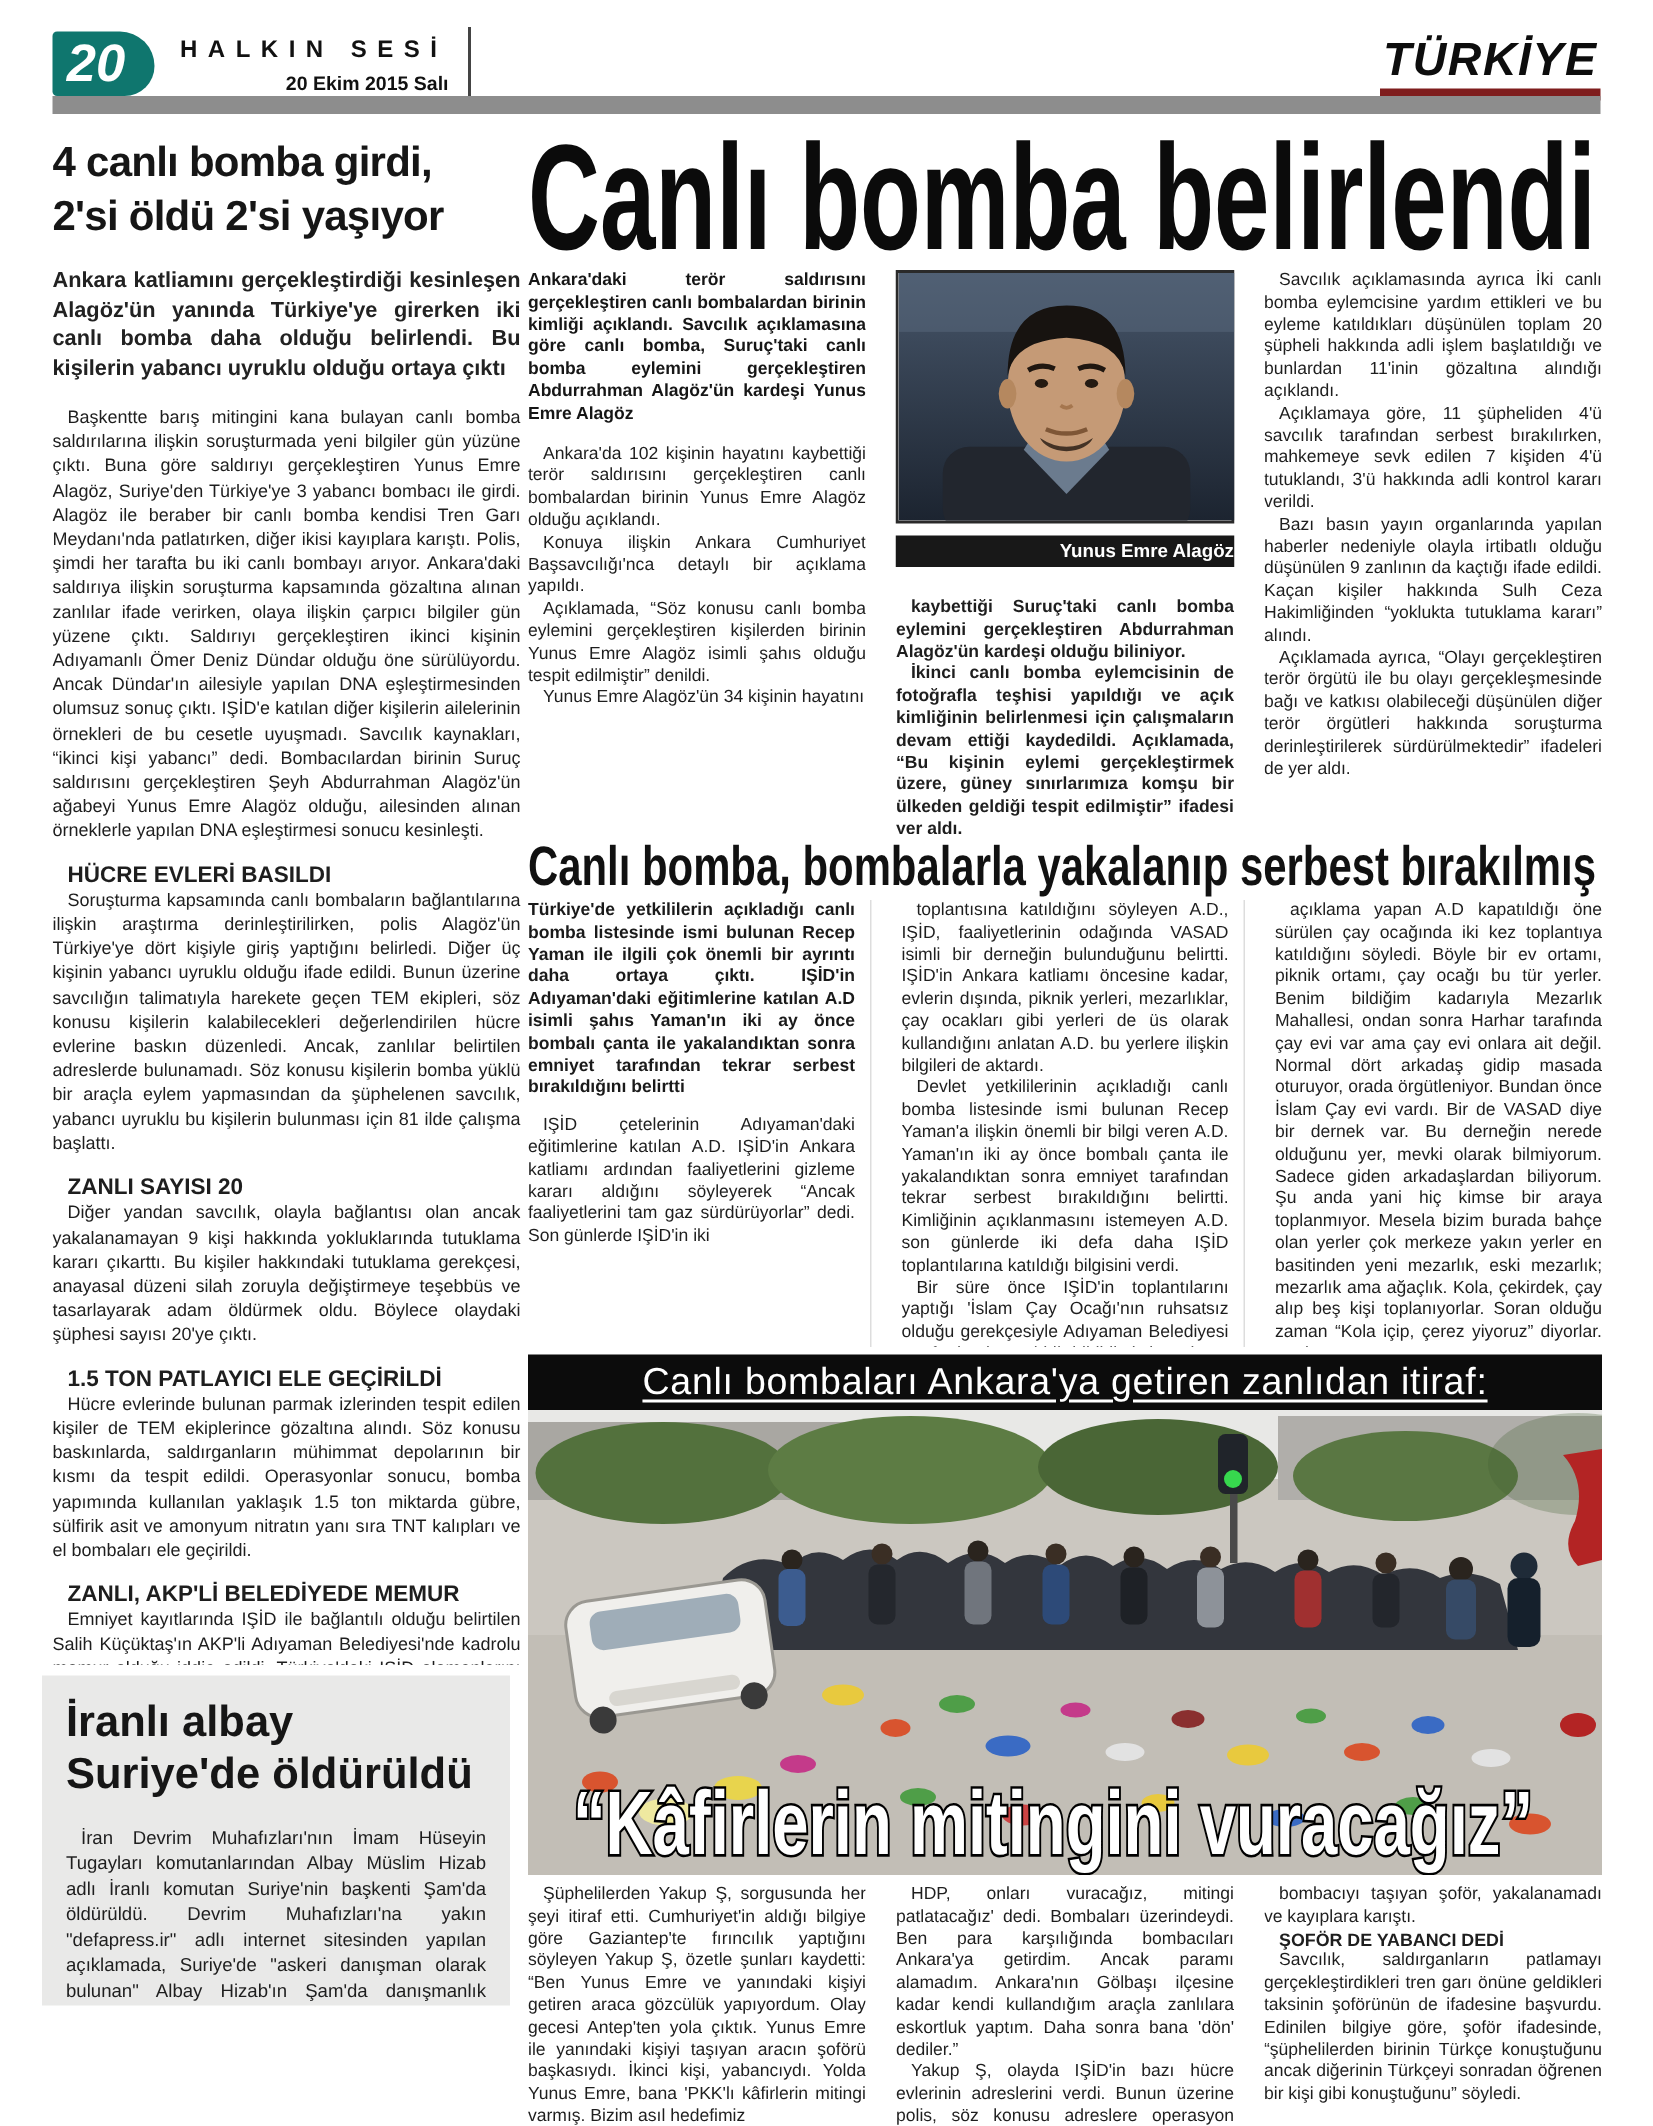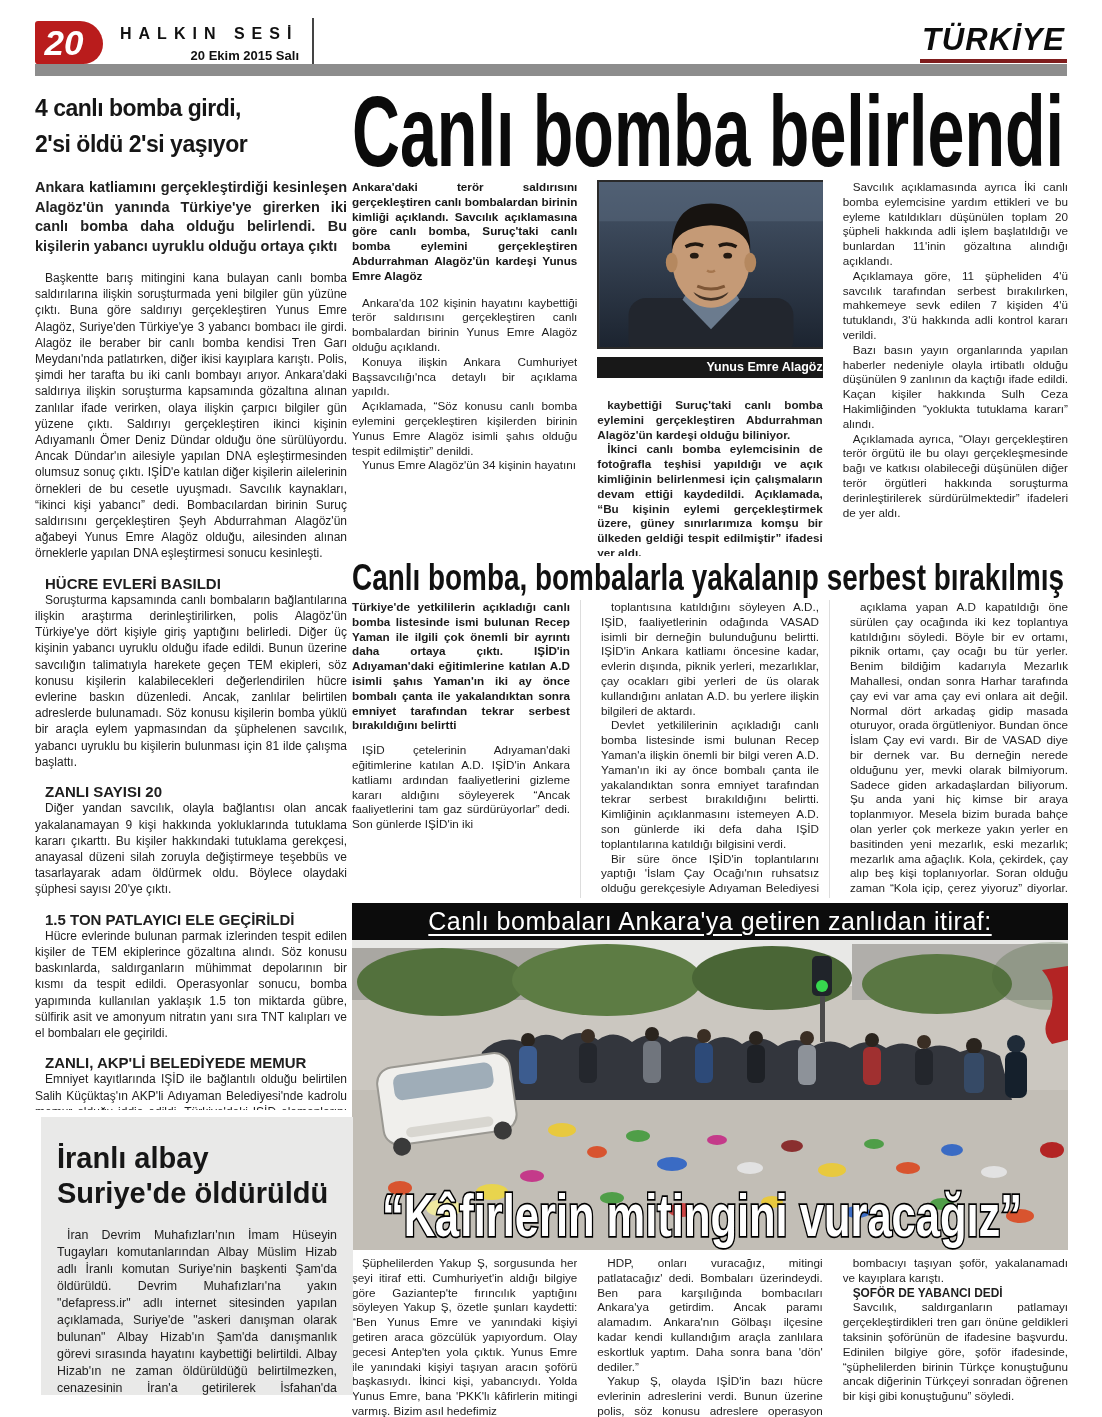--- a/index.html
+++ b/index.html
@@ -5,39 +5,39 @@
   * { margin:0; padding:0; box-sizing:border-box; }
   html,body { background:#ffffff; }
   body {
     width:1102px; height:1417px; position:relative; overflow:hidden;
     font-family:"Liberation Sans","DejaVu Sans",sans-serif; color:#1e1e1e;
   }
   .abs { position:absolute; }
 
   
   .pagenum-badge {
-    left:35px; top:21px; width:68px; height:43px; background:#b91c1c;
+    left:35px; top:21px; width:68px; height:43px; background:#0f766e;
     border-radius:4px 30px 26px 4px; color:#fff; font-weight:bold; font-style:italic;
     font-size:35px; display:flex; align-items:center; justify-content:center;
     padding-right:10px;
   }
   .masthead { left:120px; top:25px; width:185px; display:flex; flex-direction:column; }
   .masthead-title { font-weight:bold; font-size:16px; letter-spacing:7px; color:#111; white-space:nowrap; }
   .masthead-date { font-weight:bold; font-size:13px; color:#111; text-align:right; margin-top:5px; padding-right:6px; }
   .head-divider { left:312px; top:18px; width:2px; height:48px; background:#444; }
   .section-label {
     right:35px; top:22px; font-weight:bold; font-style:italic; font-size:31px;
-    letter-spacing:1px; color:#0d0d0d; border-bottom:4px solid #7f1d1d; padding:0 2px 1px 2px;
+    letter-spacing:1px; color:#0d0d0d; border-bottom:8px solid #7f1d1d; padding:0 2px 1px 2px;
   }
   .header-rule { left:35px; top:64px; width:1032px; height:12px; background:#8d8d8d; }
 
   
   .jtext p { text-align:justify; text-indent:10px; }
   .leftcol { left:35px; top:90px; width:312px; height:1020px; overflow:hidden; }
-  .leftcol .headline { font-size:23px; line-height:36px; font-weight:bold; letter-spacing:-0.5px; color:#161616; }
+  .leftcol .headline { font-size:28px; line-height:36px; font-weight:bold; letter-spacing:-0.5px; color:#161616; }
   .leftcol .intro { margin-top:16px; font-size:14.5px; line-height:19.5px; font-weight:bold; color:#222; text-align:justify; }
   .leftcol .body { margin-top:14px; }
   .leftcol .body p { font-size:12px; line-height:16.2px; }
   .leftcol .body .sub { font-weight:bold; text-indent:10px; margin-top:14px; font-size:15px; }
 
   
   .main-headline-svg { left:350px; top:84px; }
   .sub-headline-svg { left:350px; top:556px; }
 
   
@@ -71,22 +71,22 @@
     background:#0c0c0c; height:37px; display:flex; align-items:center; justify-content:center;text-align:center;
   }
   .kicker-text {
     color:#fff; font-size:25px; font-weight:500; letter-spacing:0.5px;
     text-decoration:underline; text-underline-offset:4px;
   }
   .photo-scene { display:block; }
 
   
   .iran-box {
-    left:41px; top:1117px; width:312px; height:278px; background:#e9e9e8;
-    padding:24px 16px; overflow:hidden;
+    left:28px; top:1117px; width:312px; height:220px; background:#e9e9e8;
+    padding:14px 16px; overflow:hidden;
   }
   .iran-box .headline { font-size:29px; line-height:35px; font-weight:bold; color:#161616; }
   .iran-box .body { margin-top:16px; }
   .iran-box .body p { font-size:12.4px; line-height:17px; }
 </style>
 </head>
 <body>
 
 <div class="abs pagenum-badge">
   <span>20</span>

